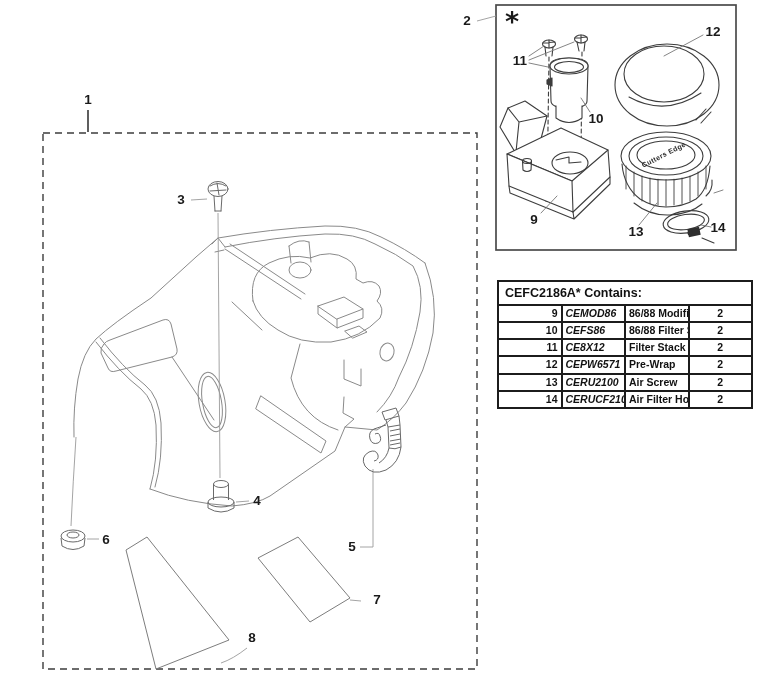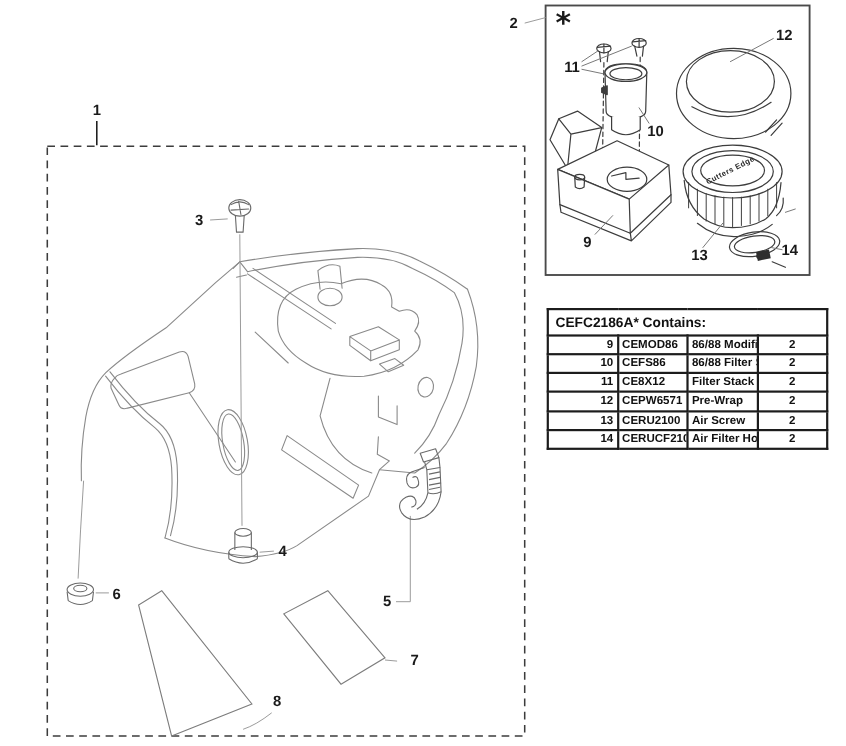--- a/index.html
+++ b/index.html
@@ -24,21 +24,21 @@
   }
   table.contains th{
     border:2px solid #1c1c1c;font-size:12.5px;font-weight:700;text-align:left;
     padding:4px 5px 4px 6px;white-space:nowrap;
   }
   table.contains td{
     border:2px solid #1c1c1c;font-size:10.5px;font-weight:700;
     padding:1px 3px;white-space:nowrap;overflow:hidden;line-height:1.25;
   }
   td.c-ref{width:16px;text-align:right;padding-right:3px;}
-  td.c-part{width:76px;padding-left:4px;}
+  td.c-part{width:76px;padding-left:4px;font-style:italic;}
   td.c-desc{width:118px;padding-left:5px;}
   td.c-qty{width:10px;text-align:center;}
 </style>
 </head>
 <body>
 
 <div class="page">
 
   <svg width="769" height="678" viewBox="0 0 769 678">
 

